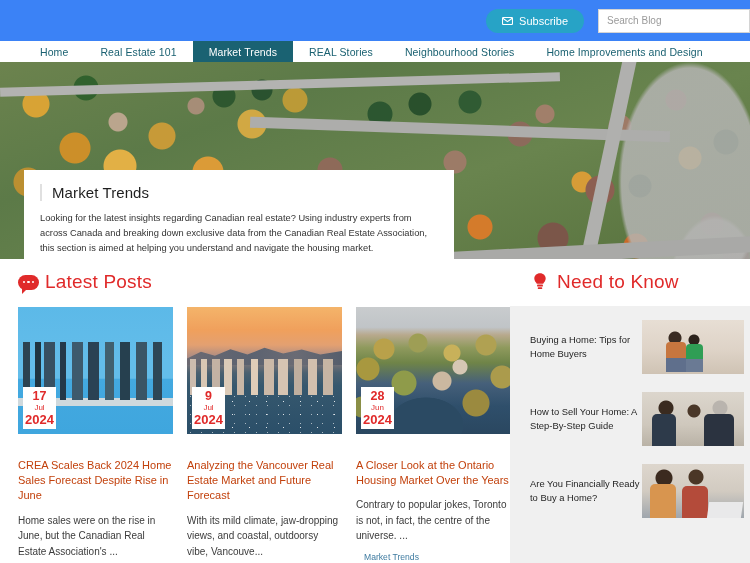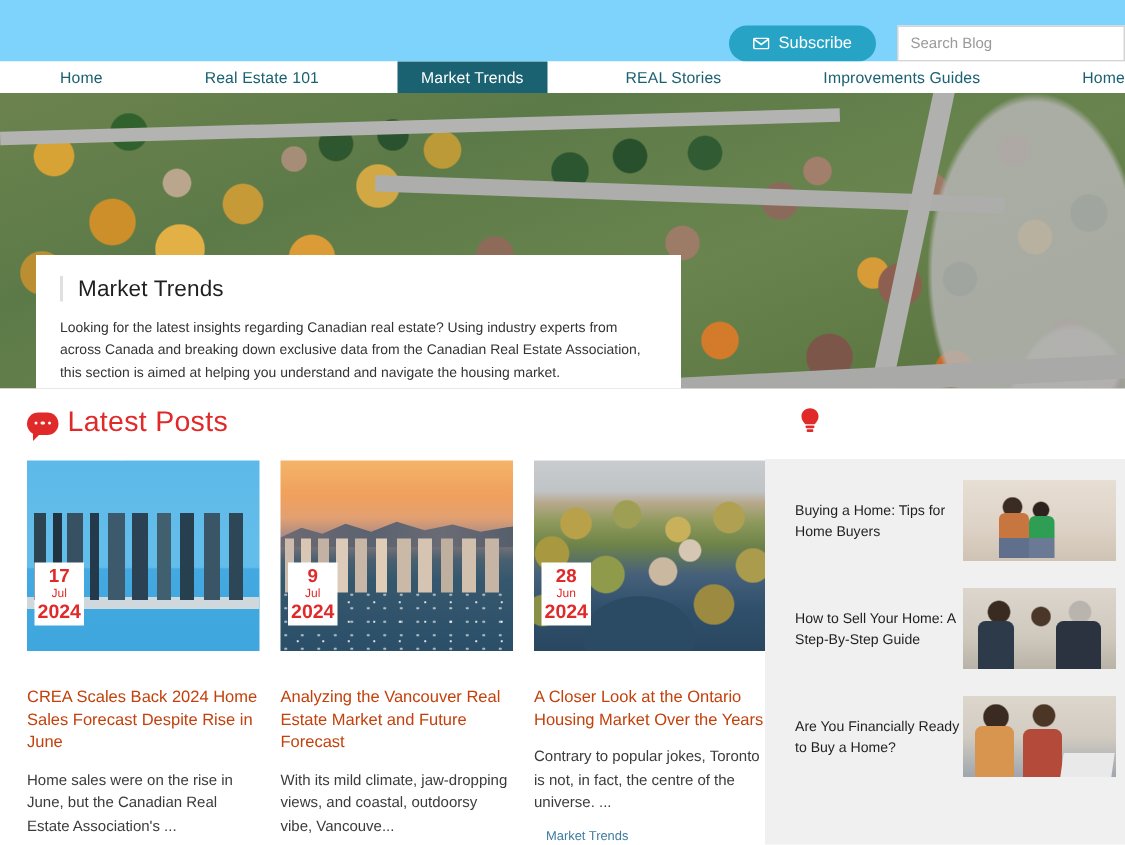--- a/index.html
+++ b/index.html
@@ -16,23 +16,23 @@
     position: relative;
     width: 750px;
     height: 563px;
     background: #ffffff;
   }
 
   
   .topbar {
     position: relative;
     height: 41px;
-    background: #7dd3fc;
-    display: flex;
-    align-items: flex-end;
+    background: #3b82f6;
+    display: flex;
+    align-items: center;
     justify-content: flex-end;
     padding-right: 0px;
   }
 
   .subscribe-btn {
     display: flex;
     align-items: center;
     gap: 6px;
     background: #27a3c6;
     color: #ffffff;
@@ -75,21 +75,20 @@
 
   
   .navbar {
     position: relative;
     height: 21px;
     background: #ffffff;
     display: flex;
     align-items: stretch;
     padding-left: 24px;
     z-index: 5;
-    gap: 36px;
   }
   .nav-item {
     display: flex;
     align-items: center;
     padding: 0 16px;
     font-size: 10.5px;
     color: #1a6171;
     cursor: pointer;
     white-space: nowrap;
     letter-spacing: 0.1px;
@@ -383,21 +382,21 @@
       radial-gradient(circle at 146px 70px, #ab9b4c 0 11px, transparent 12px),
       radial-gradient(circle at 86px 74px, #cbb8a0 0 9px, transparent 10px),
       radial-gradient(circle at 104px 60px, #d6c7b4 0 7px, transparent 8px),
       radial-gradient(circle at 6px 100px, #8a8f46 0 10px, transparent 11px),
       radial-gradient(ellipse 46px 34px at 70px 118px, #2b4a63 0 80%, transparent 82%);
   }
 
   .date-badge {
     position: absolute;
     left: 5px;
-    bottom: 17px;
+    bottom: 5px;
     background: #ffffff;
     width: 33px;
     padding: 3px 0 3px 0;
     text-align: center;
     z-index: 3;
     line-height: 1.02;
   }
   .date-day {
     font-size: 12.5px;
     color: #e02a2a;
@@ -578,21 +577,21 @@
     <div class="nav-item">
       <span>Real Estate 101</span>
     </div>
     <div class="nav-item active">
       <span>Market Trends</span>
     </div>
     <div class="nav-item">
       <span>REAL Stories</span>
     </div>
     <div class="nav-item">
-      <span>Improvements Guides</span>
+      <span>Neighbourhood Stories</span>
     </div>
     <div class="nav-item">
       <span>Home Improvements and Design</span>
     </div>
   </nav>
 
   <div class="hero">
     <div class="hero-photo"></div>
     <div class="hero-road-a"></div>
     <div class="hero-road-b"></div>
@@ -668,20 +667,21 @@
 
     <div class="side-col">
       <div class="side-head">
         <span class="icon-bulb">
           <svg width="16" height="20" viewBox="0 0 16 20">
             <path d="M8 1.2 C4.5 1.2 2.3 3.7 2.3 6.6 C2.3 8.9 3.9 10.4 4.8 11.8 L11.2 11.8 C12.1 10.4 13.7 8.9 13.7 6.6 C13.7 3.7 11.5 1.2 8 1.2 Z" fill="#e02a2a"></path>
             <rect x="5.1" y="12.6" width="5.8" height="1.9" rx="0.6" fill="#e02a2a"></rect>
             <rect x="5.8" y="15.2" width="4.4" height="1.8" rx="0.6" fill="#e02a2a"></rect>
           </svg>
         </span>
+        <span class="section-title">Need to Know</span>
       </div>
 
       <div class="side-panel">
 
         <div class="side-item">
           <div class="side-item-text">Buying a Home: Tips for Home Buyers</div>
           <div class="side-thumb thumb-1"></div>
         </div>
 
         <div class="side-item">

